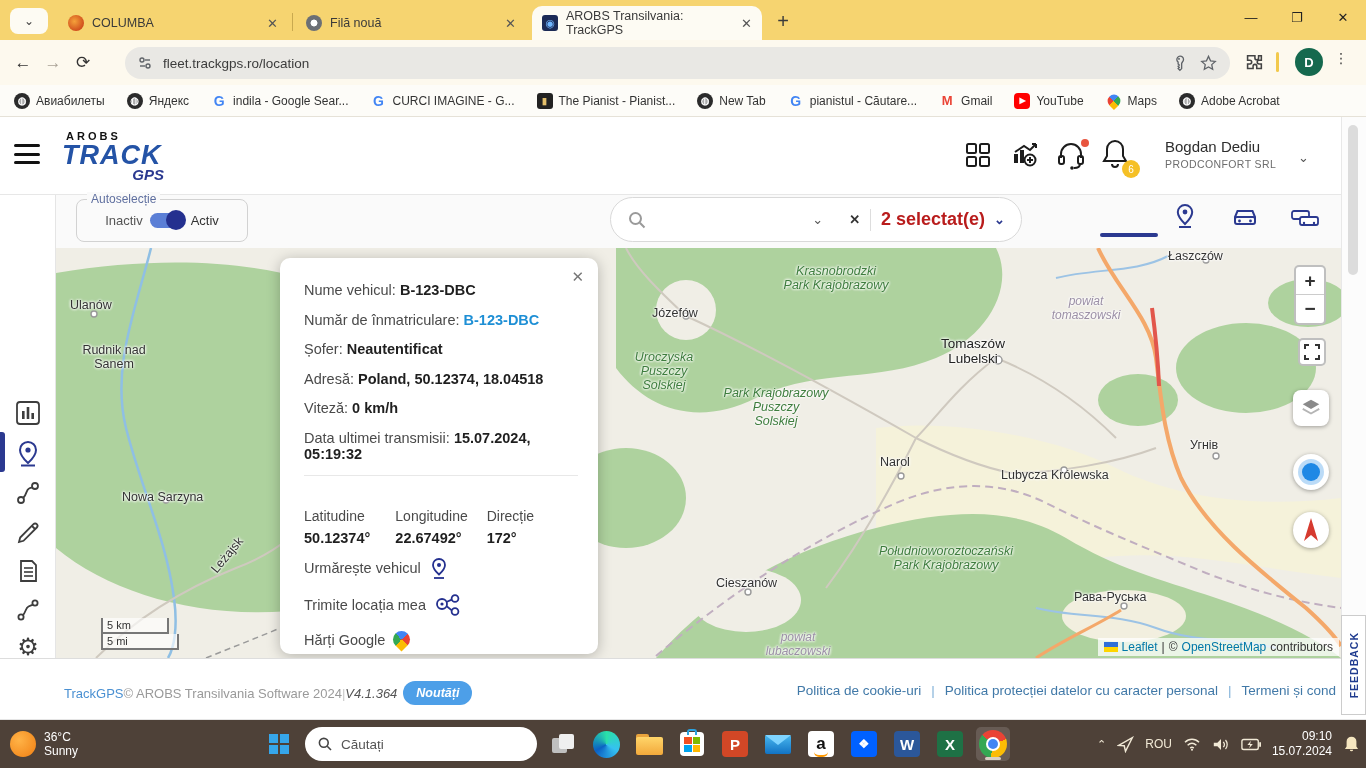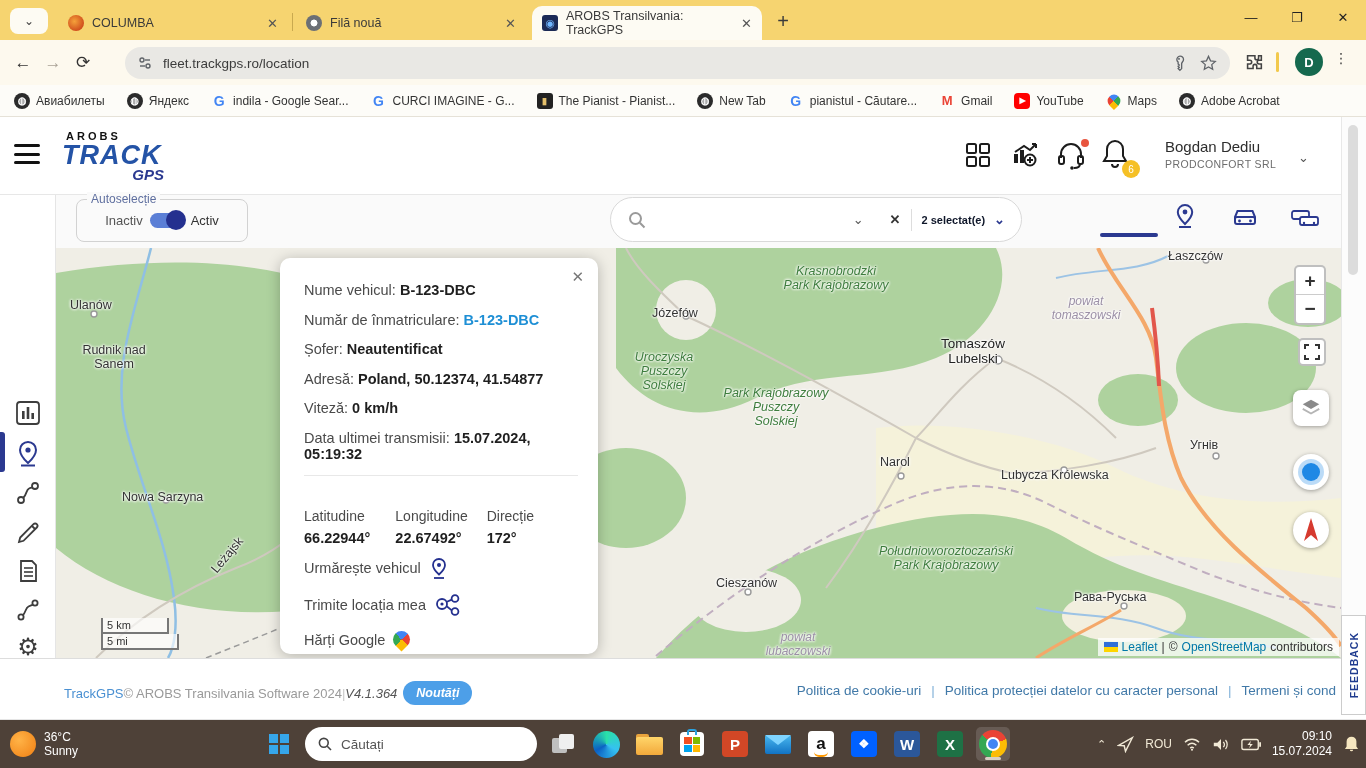--- a/index.html
+++ b/index.html
@@ -58,21 +58,21 @@
   .sbitem { left:14px; width:28px; height:28px; color:#3d3d3d; }
   .sbactive-bar { left:0; top:237px; width:5px; height:40px; background:#2b3990; border-radius:0 3px 3px 0; }
   #subtoolbar { left:56px; top:195px; width:1285px; height:53px; background:#fafafa; }
   #autofs { left:20px; top:4px; width:172px; height:43px; border:1px solid #d2d2d2; border-radius:8px; }
   #autofs .legend { position:absolute; top:-8px; left:10px; background:#fafafa; padding:0 4px; font-size:12px; color:#5c6bc0; color:#5f6f9f; }
   #autofs .row { display:flex; align-items:center; justify-content:center; gap:7px; height:100%; font-size:13px; color:#444; }
   .toggle { width:34px; height:15px; background:#5b7fd6; border-radius:8px; position:relative; }
   .toggle .knob { position:absolute; right:-2px; top:-3px; width:20px; height:20px; background:#24308f; border-radius:50%; }
   #searchpill { left:554px; top:2px; width:412px; height:45px; background:#fff; border:1px solid #d9d9d9; border-radius:24px; display:flex; align-items:center; padding:0 16px; }
   #searchpill .mag { color:#9a9a9a; }
-  #selcount { font-size:11px; font-weight:bold; color:#0f172a; white-space:nowrap; }
+  #selcount { font-size:18px; font-weight:bold; color:#b91c1c; white-space:nowrap; }
   .vdiv { width:1px; height:22px; background:#ddd; margin:0 10px; }
   .maptab { top:8px; width:34px; height:30px; color:#2b3990; }
   #maptab-underline { left:1100px; top:233px; width:58px; height:4px; background:#2b3990; border-radius:2px; }
 
   
   #map { left:56px; top:248px; width:1285px; height:410px; background:#f0eee6; overflow:hidden; }
   .mlabel { position:absolute; font-size:12.5px; color:#333; text-shadow:0 0 3px #fff,0 0 3px #fff,0 0 3px #fff; white-space:pre-line; text-align:center; }
   .mlabel.park { color:#3e7d3e; font-style:italic; }
   .mlabel.admin { color:#9b8fa6; font-style:italic; font-size:12px; }
   .mlabel.city { font-size:13.5px; color:#222; }
@@ -466,28 +466,28 @@
           <polygon points="12,2 5,25 12,19 19,25" fill="#d63a2f"></polygon>
         </svg>
     </div>
 
     
     <div id="popup">
       <div id="popupclose">✕</div>
       <div class="row"><span>Nume vehicul:</span> <b>B-123-DBC</b></div>
       <div class="row"><span>Număr de înmatriculare:</span> <span class="link">B-123-DBC</span></div>
       <div class="row"><span>Șofer:</span> <b>Neautentificat</b></div>
-      <div class="row"><span>Adresă:</span> <b>Poland, 50.12374, 41.54877</b></div>
+      <div class="row"><span>Adresă:</span> <b>Poland, 50.12374, 18.04518</b></div>
       <div class="row"><span>Viteză:</span> <b>0 km/h</b></div>
       <div class="row"><span>Data ultimei transmisii:</span> <b>15.07.2024, 05:19:32</b></div>
       <div class="hr"></div>
       <div class="cols">
         <div class="col">
             <div class="chead">Latitudine</div>
-            <div class="cval">66.22944°</div>
+            <div class="cval">50.12374°</div>
           </div>
         <div class="col">
             <div class="chead">Longitudine</div>
             <div class="cval">22.67492°</div>
           </div>
         <div class="col">
             <div class="chead">Direcție</div>
             <div class="cval">172°</div>
           </div>
       </div>

